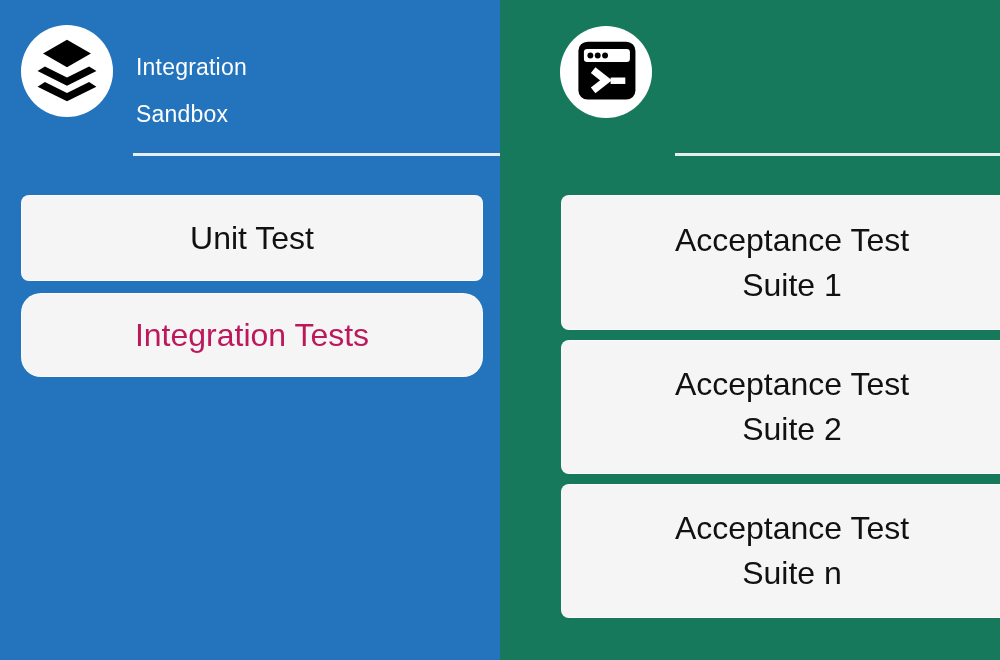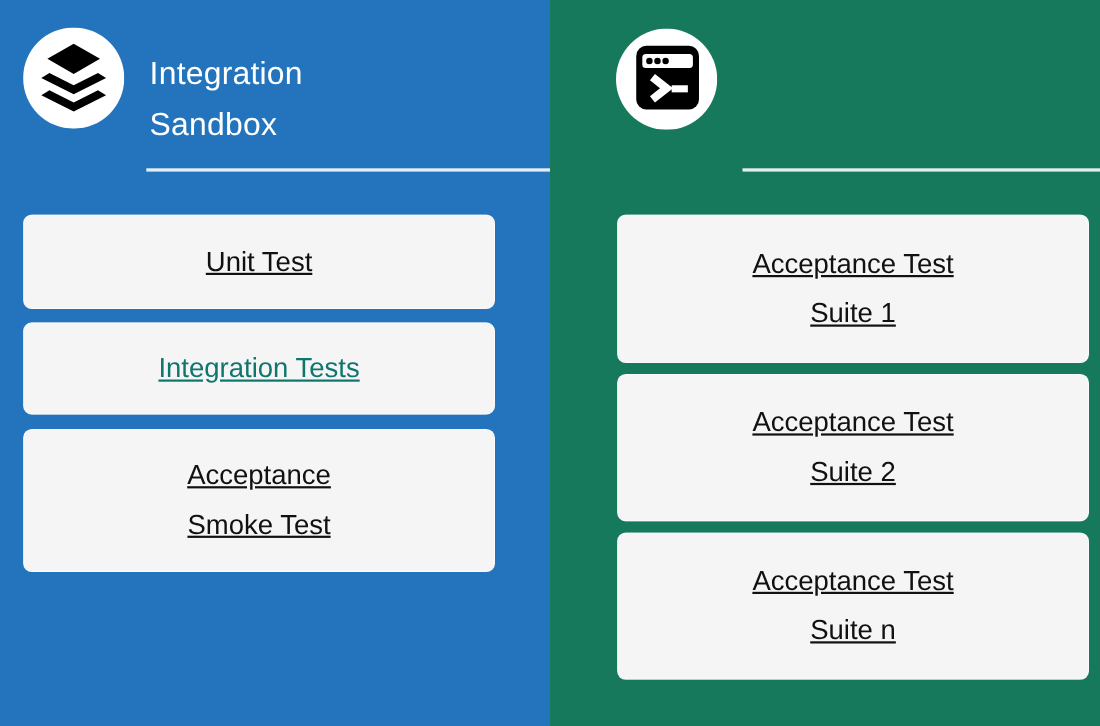--- a/index.html
+++ b/index.html
@@ -27,53 +27,52 @@
     position: absolute;
     width: 92px;
     height: 92px;
   }
   #panel-left  .icon-circle { left: 21px; top: 25px; }
   #panel-right .icon-circle { left: 60px; top: 26px; }
 
   .panel-title {
     position: absolute;
     color: #ffffff;
-    font-size: 29px;
+    font-size: 23px;
     line-height: 47px;
     white-space: pre-line;
     letter-spacing: 0.2px;
   }
   #panel-left  .panel-title { left: 136px; top: 44px; }
   #panel-right .panel-title { left: 176px; top: 44px; }
 
   .title-rule {
     position: absolute;
     top: 153px;
     height: 3px;
     background: rgba(255,255,255,0.88);
   }
   #panel-left  .title-rule { left: 133px; width: 367px; }
   #panel-right .title-rule { left: 175px; width: 325px; }
 
   .box {
     position: absolute;
-    width: 429px;
+    width: 462px;
     background: #F5F5F5;
     border: 1px solid rgba(255,255,255,0.55);
     border-radius: 8px;
     box-sizing: border-box;
     display: flex;
     align-items: center;
     justify-content: center;
     text-align: center;
     color: #111111;
-    font-size: 25px;
+    font-size: 32px;
     line-height: 45px;
     white-space: pre-line;
-    text-decoration: underline;
   }
   #panel-left  .box { left: 21px; }
   #panel-right .box { left: 61px; text-align: center; }
 
   
   #box-l1 { top: 195px; height: 86px;  }
   #box-l2 { top: 293px; height: 84px;  }
   #box-l3 { top: 390px; height: 130px; }
 
   
@@ -93,23 +92,21 @@
         <polygon points="50,16 76,31 50,46 24,31" fill="#000000"></polygon>
         <polygon points="18,50 26,45 50,57 74,45 82,50 50,66" fill="#000000"></polygon>
         <polygon points="18,67 26,62 50,74 74,62 82,67 50,83" fill="#000000"></polygon>
       </svg>
     </span>
     <div class="panel-title">Integration
 Sandbox</div>
     <div class="title-rule"></div>
 
     <div class="box" id="box-l1" style="background: rgb(245, 245, 245); color: rgb(17, 17, 17);">Unit Test</div>
-    <div class="box" id="box-l2" style="background: rgb(245, 245, 245); color: #0f766e;">Integration Tests</div>
-    <div class="box" id="box-l3" style="background: rgb(245, 245, 245); color: rgb(17, 17, 17);">Acceptance
-Smoke Test</div>
+    <div class="box" id="box-l2" style="background: rgb(245, 245, 245); color: #be185d; border-radius: 20px;">Integration Tests</div>
   </div>
 
   <div class="panel" id="panel-right" style="background: rgb(23, 121, 91);">
     <span class="icon-circle">
       <svg viewBox="0 0 100 100" width="92" height="92">
         <circle cx="50" cy="50" r="50" fill="#ffffff"></circle>
         <rect x="20" y="17" width="62" height="63" rx="10" fill="#000000"></rect>
         <rect x="26" y="25" width="50" height="14" rx="3.5" fill="#ffffff"></rect>
         <circle cx="33" cy="32" r="3.2" fill="#000000"></circle>
         <circle cx="41" cy="32" r="3.2" fill="#000000"></circle>

